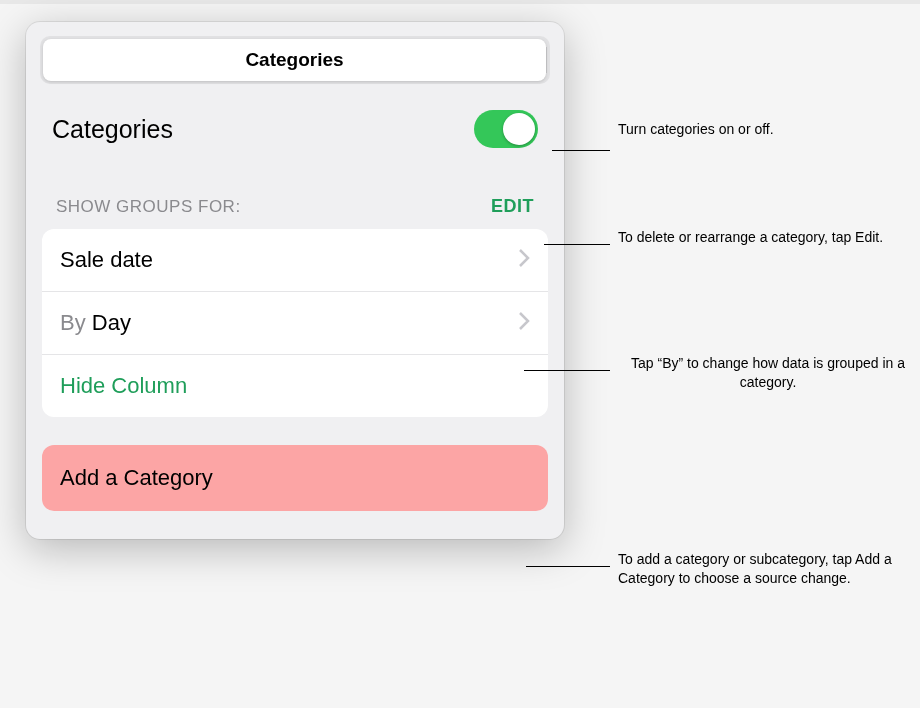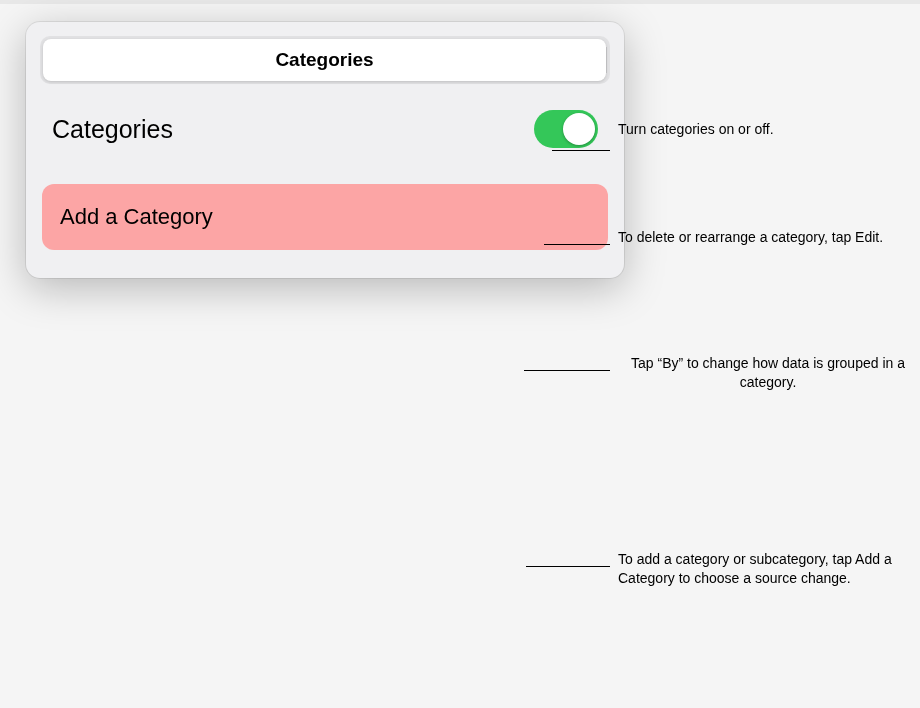--- a/index.html
+++ b/index.html
@@ -14,21 +14,21 @@
     .page-bg {
       position: absolute;
       top: 0; left: 0;
       width: 920px; height: 708px;
       background: linear-gradient(to bottom, #e8e8e8 0%, #e8e8e8 4px, #f5f5f5 4px, #f5f5f5 100%);
     }
     .popover {
       position: absolute;
       top: 22px;
       left: 26px;
-      width: 598px;
+      width: 538px;
       background: #f0f0f2;
       border-radius: 14px;
       box-shadow: 0 10px 40px rgba(0,0,0,0.25), 0 0 0 1px rgba(0,0,0,0.08);
       padding: 14px 14px 28px 14px;
     }
     .popover::before {
       content: "";
       position: absolute;
       top: -12px;
       left: 270px;
@@ -173,21 +173,44 @@
     <div class="seg-div"></div>
   </div>
 
   <div class="section-header">
     <div class="section-title">Categories</div>
     <div class="toggle">
       <div class="toggle-knob"></div>
     </div>
   </div>
 
-
+  <div class="group-label-row">
+    <div class="group-label">SHOW GROUPS FOR:</div>
+    <div class="edit-link">EDIT</div>
+  </div>
+
+  <div class="list">
+    <div class="list-row">
+      <span class="row-text">Sale date</span>
+      <span class="chevron">
+        <svg class="chev" viewBox="0 0 12 20">
+            <polyline points="2,2 10,10 2,18"></polyline>
+          </svg>
+      </span>
+    </div>
+    <div class="list-row">
+      <span class="row-text"><span class="muted">By </span><span>Day</span></span>
+      <span class="chevron">
+        <svg class="chev" viewBox="0 0 12 20">
+            <polyline points="2,2 10,10 2,18"></polyline>
+          </svg>
+      </span>
+    </div>
+    <div class="hide-row">Hide Column</div>
+  </div>
 
   <div class="add-block">Add a Category</div>
 
 </div>
 
 <div class="callout-line" style="top:150px; left:552px; width:58px;"></div>
 <div class="callout-line" style="top:244px; left:544px; width:66px;"></div>
 <div class="callout-line" style="top:370px; left:524px; width:86px;"></div>
 <div class="callout-line" style="top:566px; left:526px; width:84px;"></div>
 

